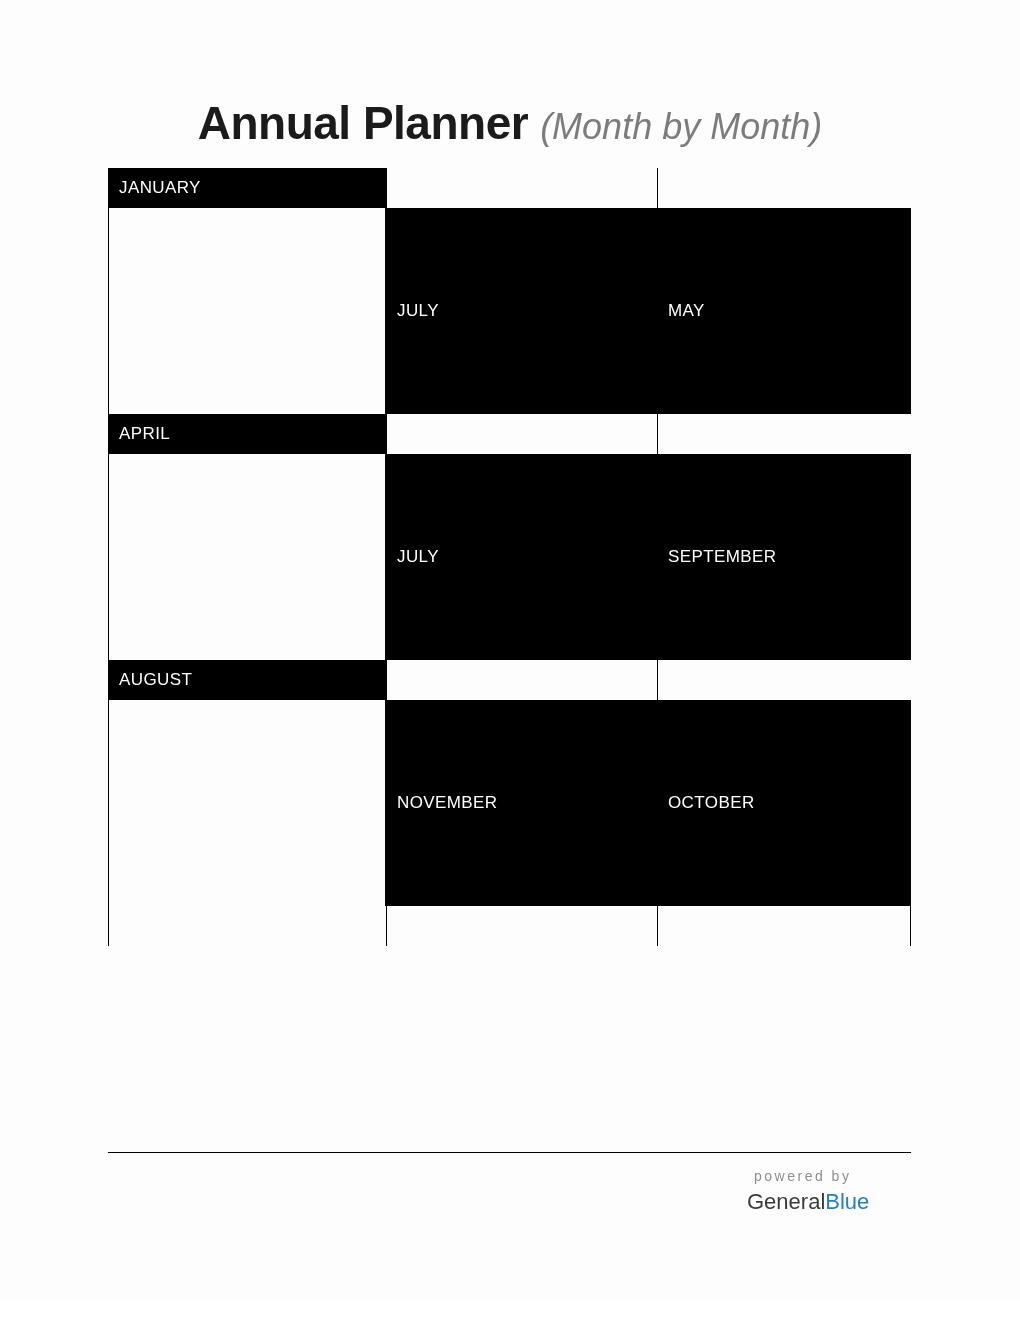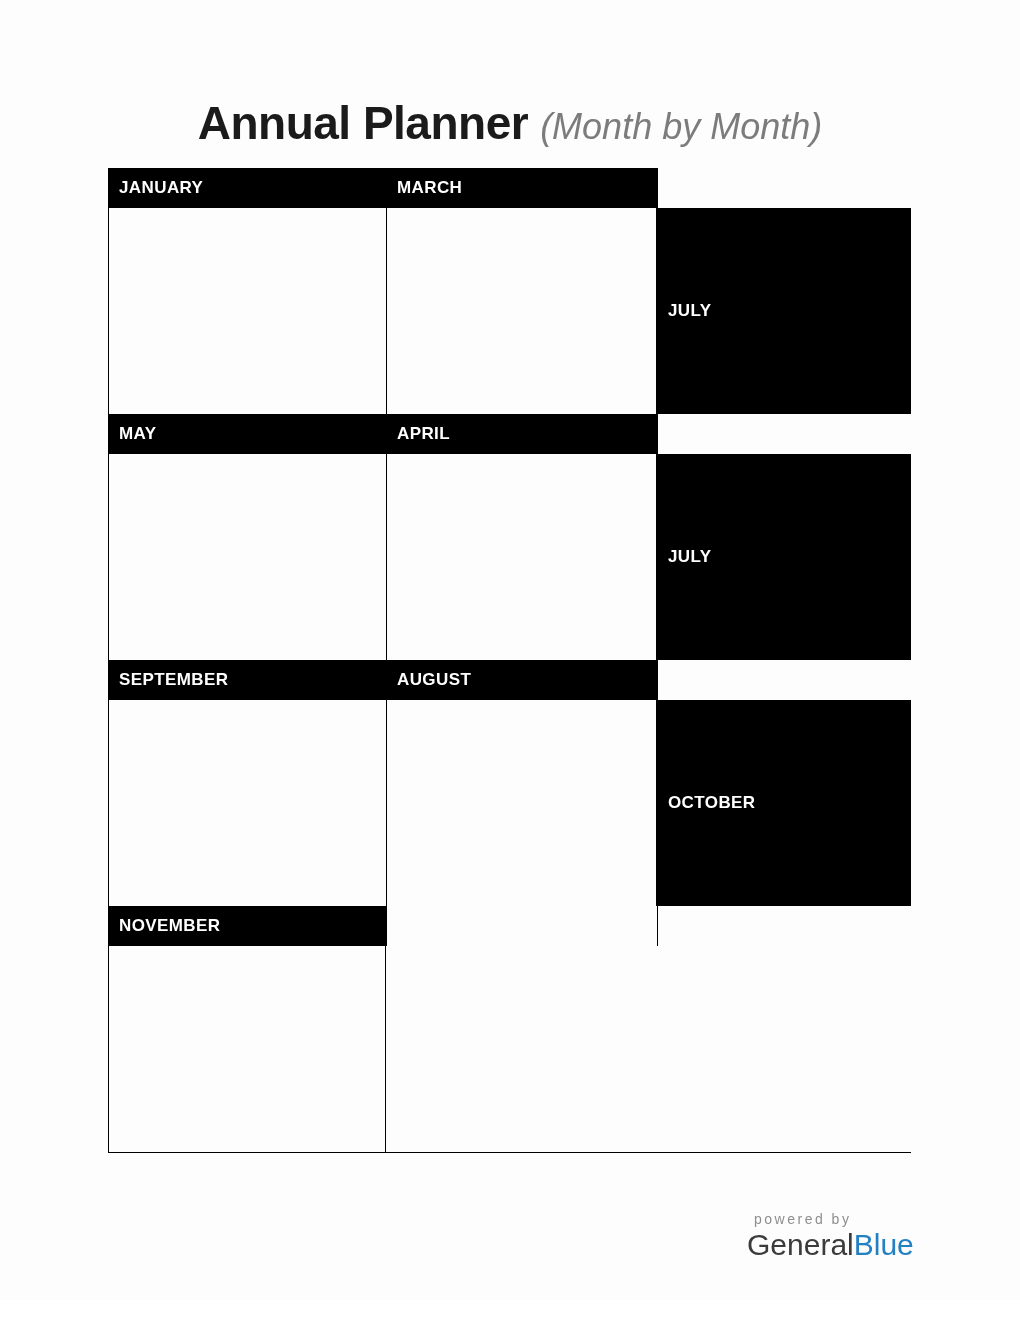--- a/index.html
+++ b/index.html
@@ -46,21 +46,21 @@
     grid-template-rows: repeat(4, 40px 206px);
     border-bottom: 1.5px solid #000000;
   }
   .month-header {
     background: #000000;
     color: #ffffff;
     display: flex;
     align-items: center;
     padding-left: 11px;
     font-size: 17px;
-    font-weight: 700;
+    font-weight: 400;
     letter-spacing: 0.4px;
   }
   .month-body {
     background: #fdfdfd;
     border-left: 1.5px solid #000000;
   }
   .month-body.last-col {
     border-right: 1.5px solid #000000;
   }
   
@@ -69,43 +69,41 @@
     left: 747px;
     top: 1168px;
     text-align: left;
   }
   .powered-by {
     font-size: 14px;
     color: #8e8e8e;
     letter-spacing: 2.5px;
     padding-left: 7px;
     margin-bottom: 2px;
-    margin-top: 43px;
   }
   .brand {
-    font-size: 30px;
+    font-size: 22px;
     letter-spacing: 0px;
     line-height: 32px;
   }
   .brand-general { color: #3b3b3b; }
   .brand-blue { color: #2380c3; }
 </style>
 </head>
 <body>
 
 <div class="page">
 
   <div class="title-wrap">
     <span class="title-main">Annual Planner</span><span class="title-sub">(Month by Month)</span>
   </div>
 
   <div class="planner">
 
     <div class="month-header">JANUARY</div>
-    <div class="month-header">MARCH</div>
 
     <div class="month-body"></div>
     <div class="month-body"></div>
     <div class="month-body last-col"></div>
 
     <div class="month-header">JULY</div>
     <div class="month-header">MAY</div>
     <div class="month-header">APRIL</div>
 
     <div class="month-body"></div>
@@ -113,22 +111,22 @@
     <div class="month-body last-col"></div>
 
     <div class="month-header">JULY</div>
     <div class="month-header">SEPTEMBER</div>
     <div class="month-header">AUGUST</div>
 
     <div class="month-body"></div>
     <div class="month-body"></div>
     <div class="month-body last-col"></div>
 
+    <div class="month-header">NOVEMBER</div>
     <div class="month-header">OCTOBER</div>
-    <div class="month-header">NOVEMBER</div>
 
     <div class="month-body"></div>
     <div class="month-body"></div>
     <div class="month-body last-col"></div>
   </div>
 
   <div class="footer">
     <div class="powered-by">powered by</div>
     <div class="brand">
       <span class="brand-general">General</span><span class="brand-blue">Blue</span>

